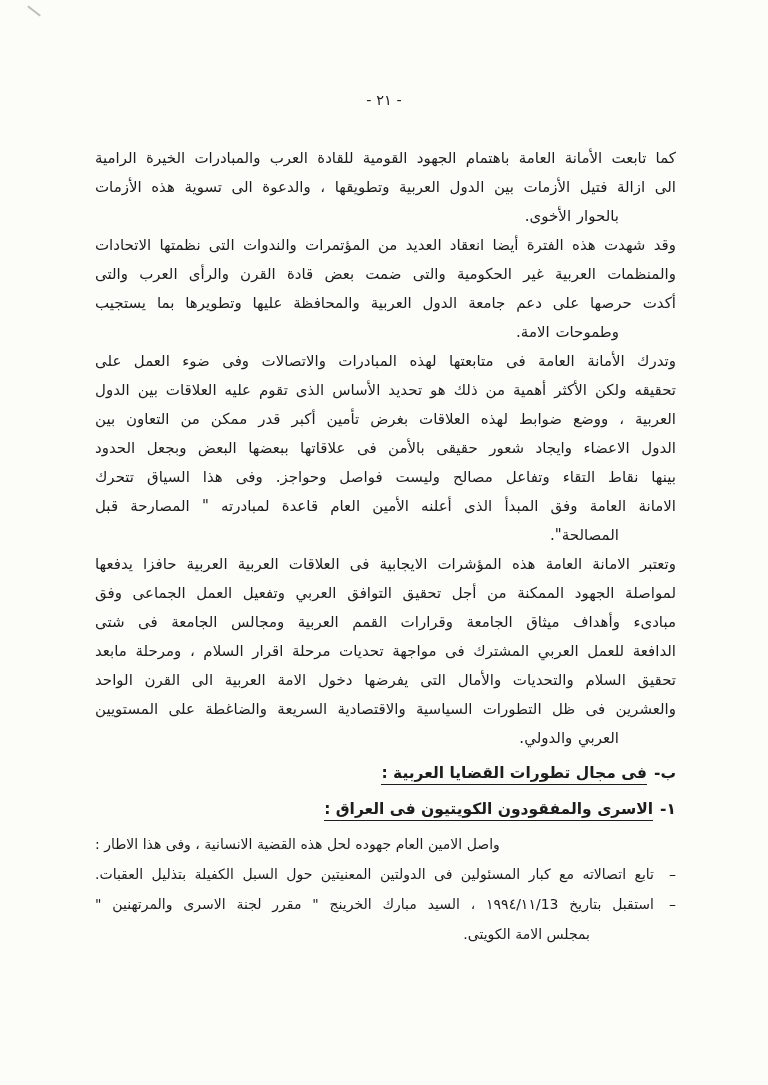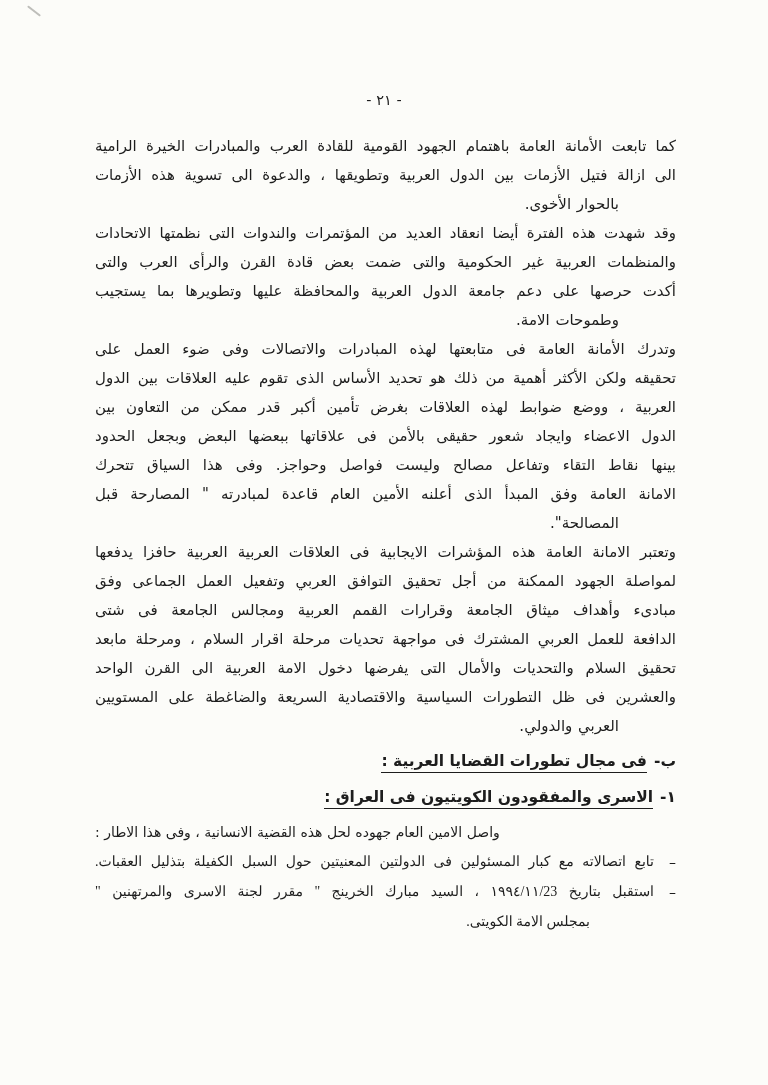--- a/index.html
+++ b/index.html
@@ -20,21 +20,21 @@
     position: absolute; top: 10px; left: 26px;
     width: 16px; height: 2px; background: #8a8a86;
     transform: rotate(38deg); opacity: .55; border-radius: 1px;
   }
   .page-number {
     position: absolute; top: 92px; left: 0; width: 100%;
     text-align: center; font-size: 14.5px; letter-spacing: 1px;
     direction: rtl;
   }
   .content {
-    position: absolute; top: 132px; right: 92px; width: 581px;
+    position: absolute; top: 144px; right: 92px; width: 581px;
     direction: rtl;
   }
   .para { margin: 0; }
   .line {
     font-size: 15px; line-height: 29px;
     text-align: justify; text-align-last: justify; -moz-text-align-last: justify;
     word-spacing: 1px;
   }
   .line.last {
     text-align-last: right; -moz-text-align-last: right;
@@ -48,21 +48,21 @@
     border-bottom: 1.5px solid currentColor; padding-bottom: 2px;
   }
   .intro {
     font-size: 14px; line-height: 30px; margin-top: 4px;
     padding-right: 52px; text-align: left;
   }
   .bullet { display: flex; font-size: 14px; line-height: 30px; }
   .bullet .dash { flex: 0 0 22px; }
   .bullet .btext { flex: 1; }
   .bl {
-    text-align: justify; text-align-last: justify; font-family: Liberation Serif, serif; -moz-text-align-last: justify;
+    text-align: justify; text-align-last: justify; -moz-text-align-last: justify;
   }
   .bl.cont {
     text-align: center; text-align-last: right; -moz-text-align-last: right;
     padding-right: 64px;
   }
 </style>
 </head>
 <body>
 
 <div class="page">
@@ -119,19 +119,19 @@
     <div class="bullet">
       <span class="dash">–</span>
       <div class="btext">
         <div class="bl">تابع اتصالاته مع كبار المسئولين فى الدولتين المعنيتين حول السبل الكفيلة بتذليل العقبات.</div>
       </div>
     </div>
 
     <div class="bullet">
       <span class="dash">–</span>
       <div class="btext">
-        <div class="bl">استقبل بتاريخ ١٩٩٤/١١/23 ، السيد مبارك الخرينج " مقرر لجنة الاسرى والمرتهنين "</div>
+        <div class="bl">استقبل بتاريخ ١٩٩٤/١١/13 ، السيد مبارك الخرينج " مقرر لجنة الاسرى والمرتهنين "</div>
         <div class="bl cont">بمجلس الامة الكويتى.</div>
       </div>
     </div>
 
   </div>
 </div>
 
 </body></html>

